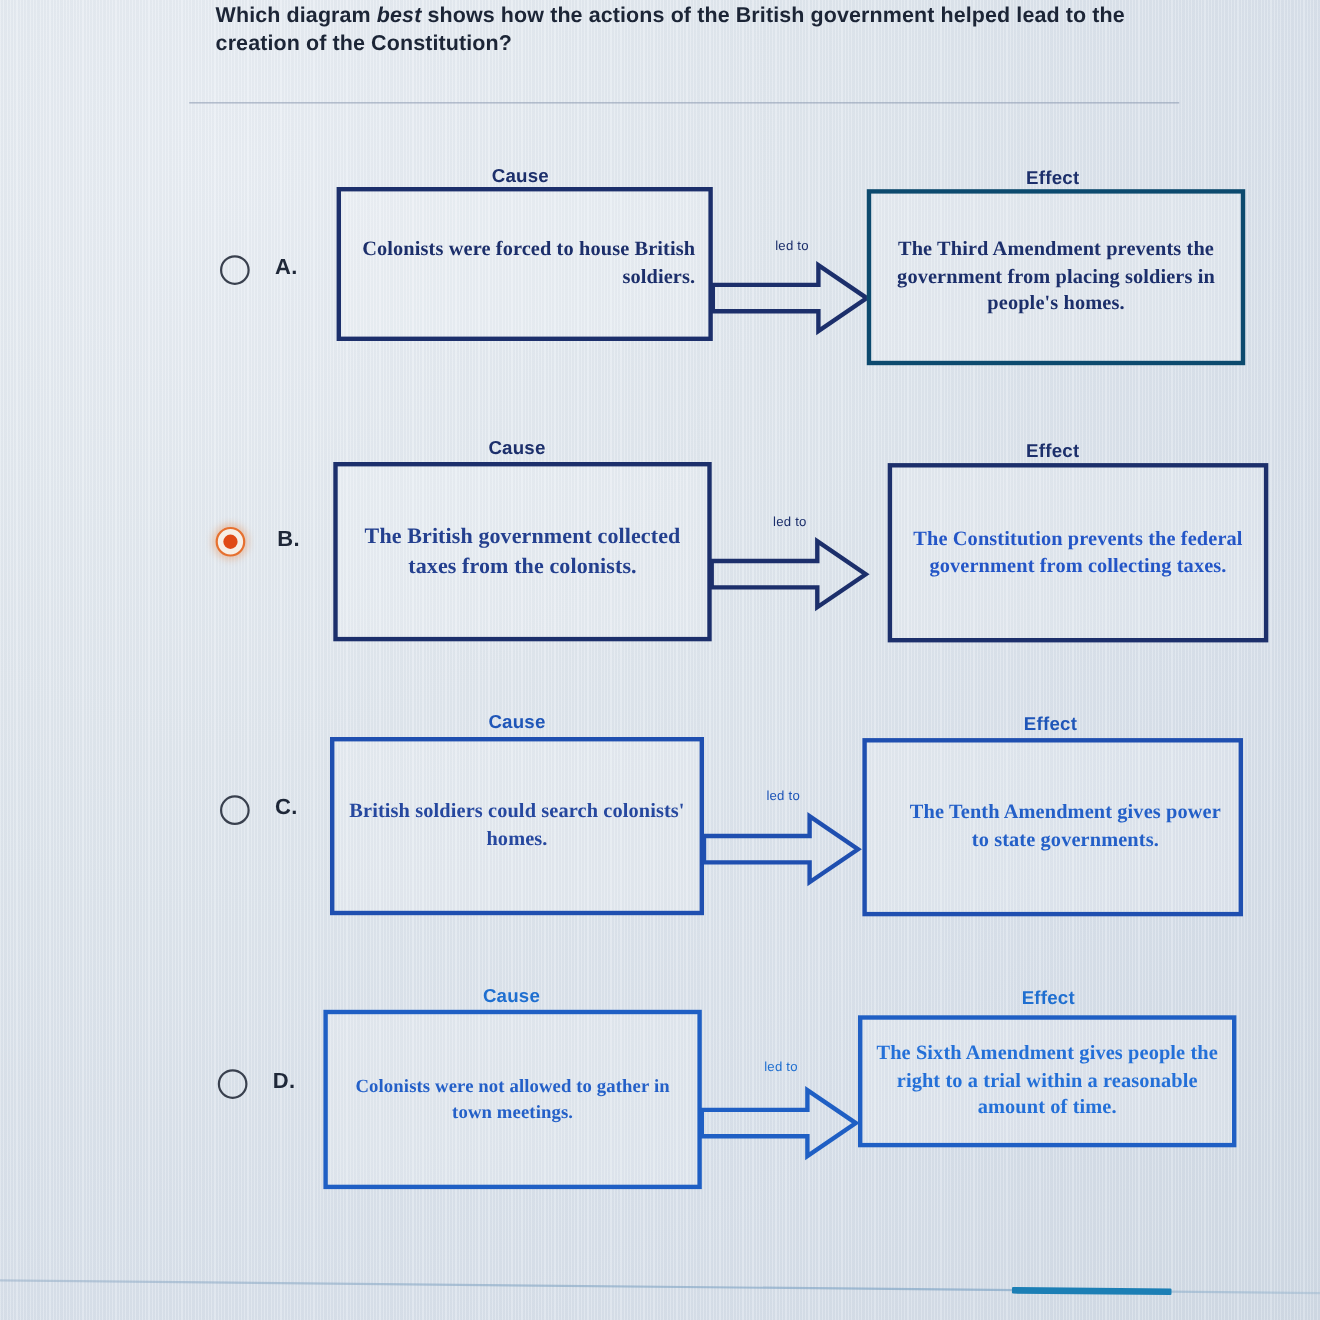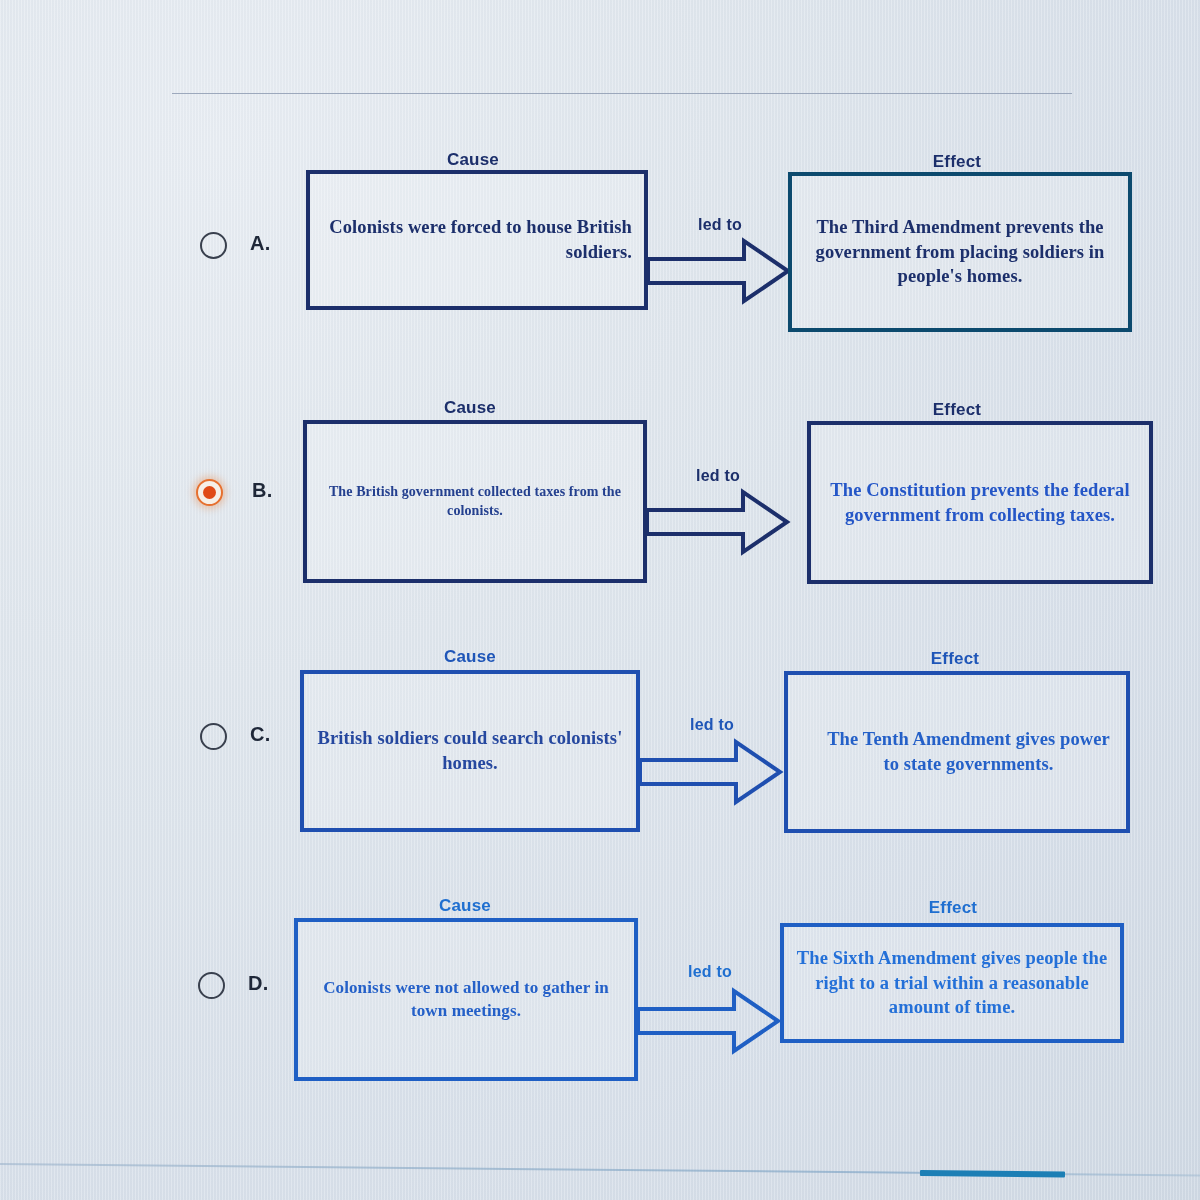--- a/index.html
+++ b/index.html
@@ -129,22 +129,22 @@
   
   .arrow-wrap {
     position: absolute;
   }
   .arrow-wrap svg {
     display: block;
     overflow: visible;
   }
   .ledto {
     position: absolute;
-    font-size: 16px;
-    font-weight: 700;
+    font-size: 12px;
+    font-weight: 400;
     text-align: center;
     letter-spacing: 0.2px;
   }
 
   
   .rule-bottom {
     position: absolute;
     left: 0;
     top: 1163px;
     width: 1200px;
@@ -169,20 +169,23 @@
     transform-origin: left center;
   }
 </style>
 </head>
 <body>
 
 <div class="paper-texture"></div>
 
 <div class="page">
 
+  <div class="question">
+    <span>Which diagram </span><span class="em">best</span><span> shows how the actions of the British government helped lead to the creation of the Constitution?</span>
+  </div>
 
   <div class="rule-top"></div>
 
   <div class="option" style="top:0;">
     <div class="radio" style="left:200px; top:232px;"></div>
     <div class="opt-letter" style="left:250px; top:232px;">A.</div>
 
     <div class="col-label" style="left:398px; top:150px; width:150px; color:#1c2f6b;">Cause</div>
     <div class="col-label" style="left:882px; top:152px; width:150px; color:#1c2f6b;">Effect</div>
 
@@ -203,21 +206,21 @@
   </div>
 
   <div class="option" style="top:0;">
     <div class="radio selected" style="left:196px; top:479px;"></div>
     <div class="opt-letter" style="left:252px; top:479px;">B.</div>
 
     <div class="col-label" style="left:395px; top:398px; width:150px; color:#1c2f6b;">Cause</div>
     <div class="col-label" style="left:882px; top:400px; width:150px; color:#1c2f6b;">Effect</div>
 
     <div class="dbox" style="left:303px; top:420px; width:344px; height:163px; border:4px solid #1c2f6b;">
-      <span style="color:#24408f; font-size:14px;">The British government collected taxes from the colonists.</span>
+      <span style="color:#24408f; font-size:20px;">The British government collected taxes from the colonists.</span>
     </div>
 
     <div class="arrow-wrap" style="left:647px; top:488px;">
       <svg width="142" height="68" viewBox="0 0 142 68">
         <path d="M0,22 L96,22 L96,4 L140,34 L96,64 L96,46 L0,46 Z" fill="none" stroke="#1c2f6b" stroke-width="4" stroke-linejoin="miter"></path>
       </svg>
     </div>
     <div class="ledto" style="left:668px; top:467px; width:100px; color:#1c2f6b;">led to</div>
 
     <div class="dbox" style="left:786px; top:421px; width:346px; height:163px; border:4px solid #1c2f6b;margin-left:21px;">

